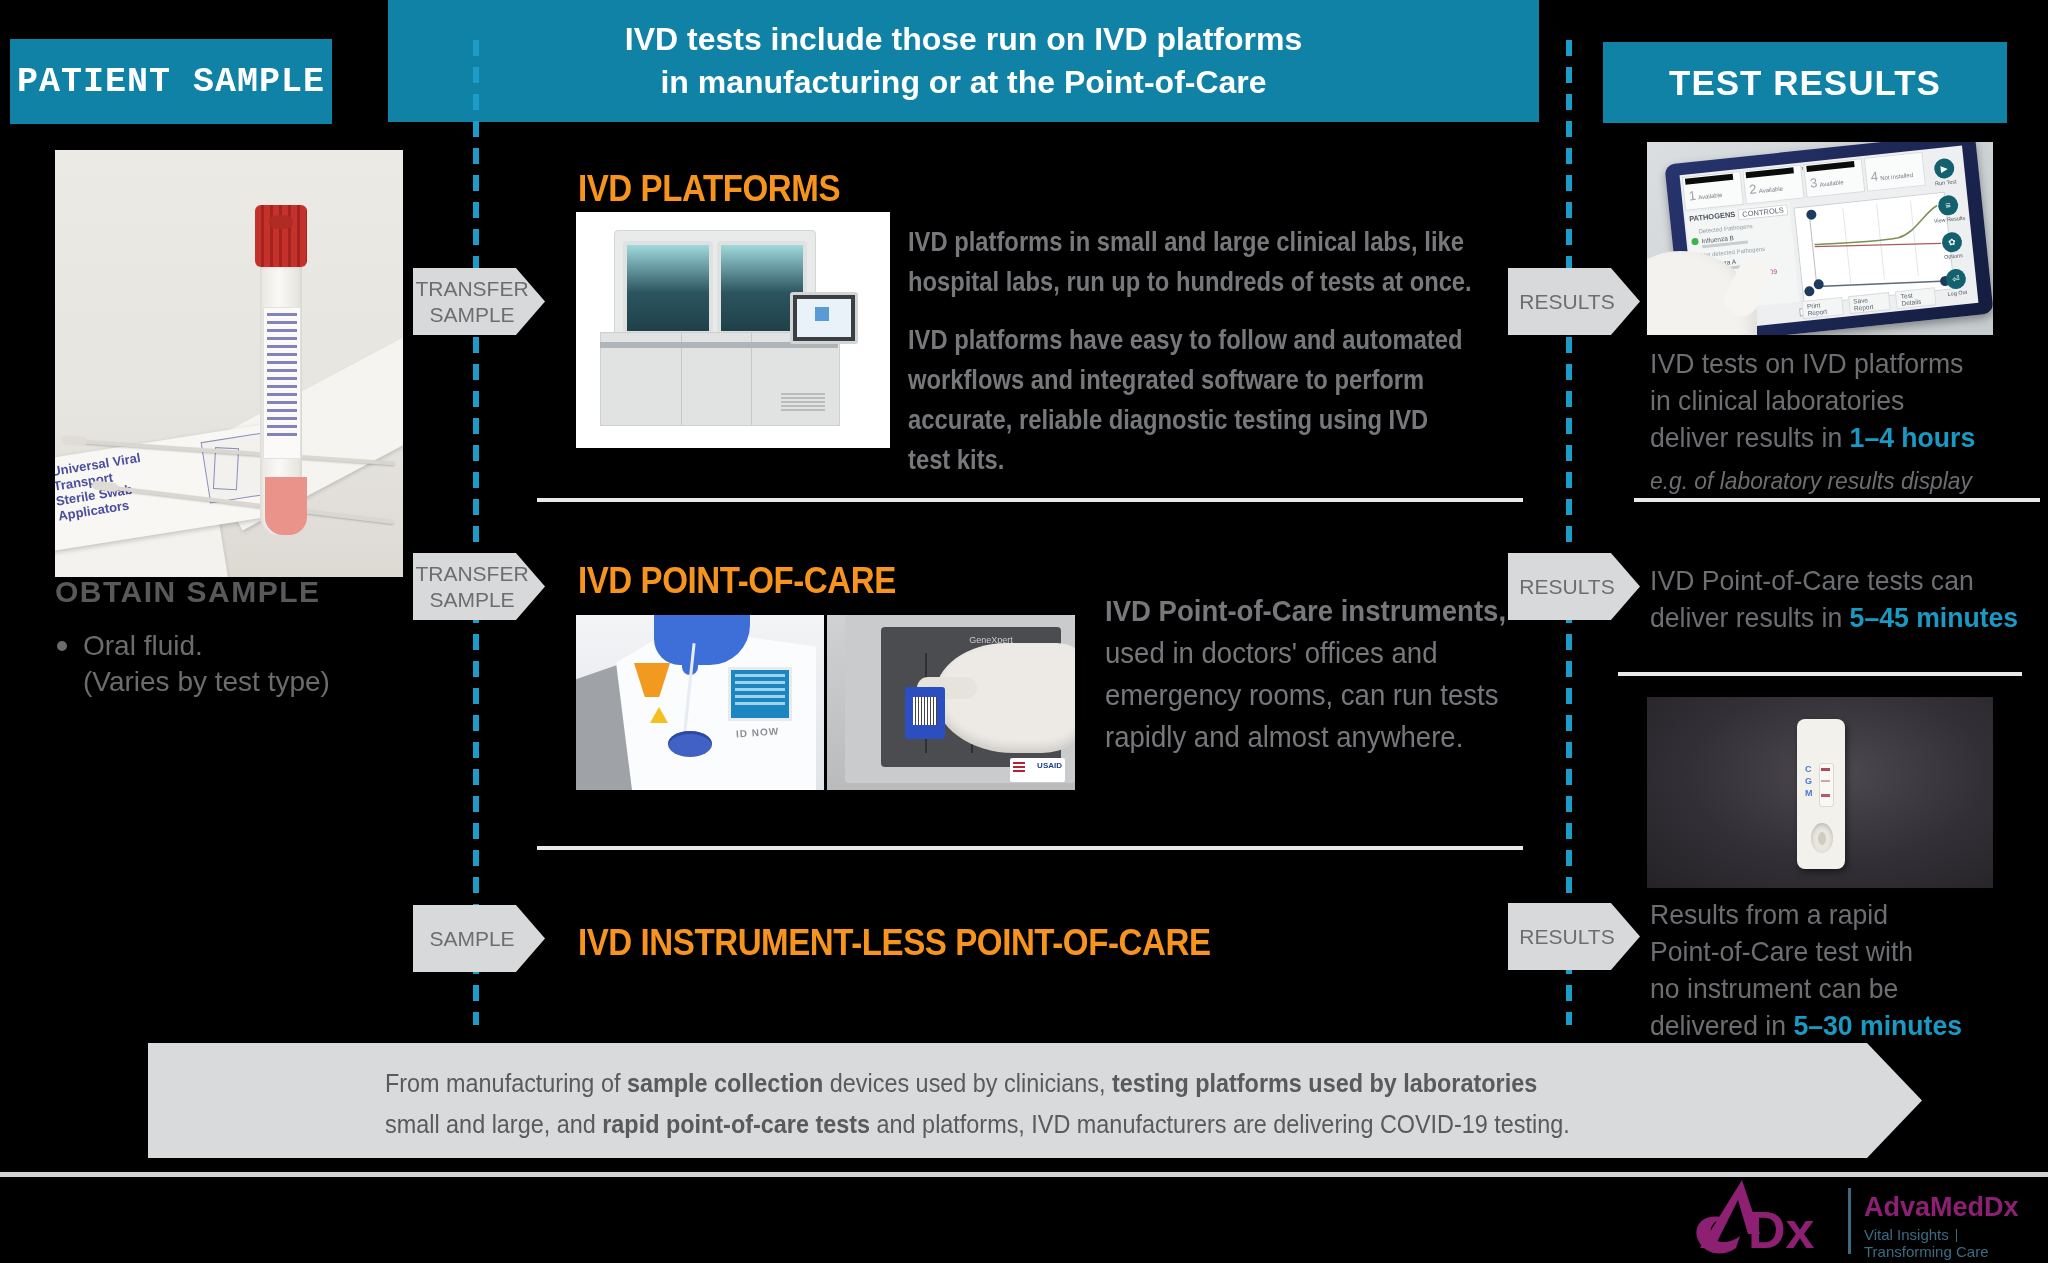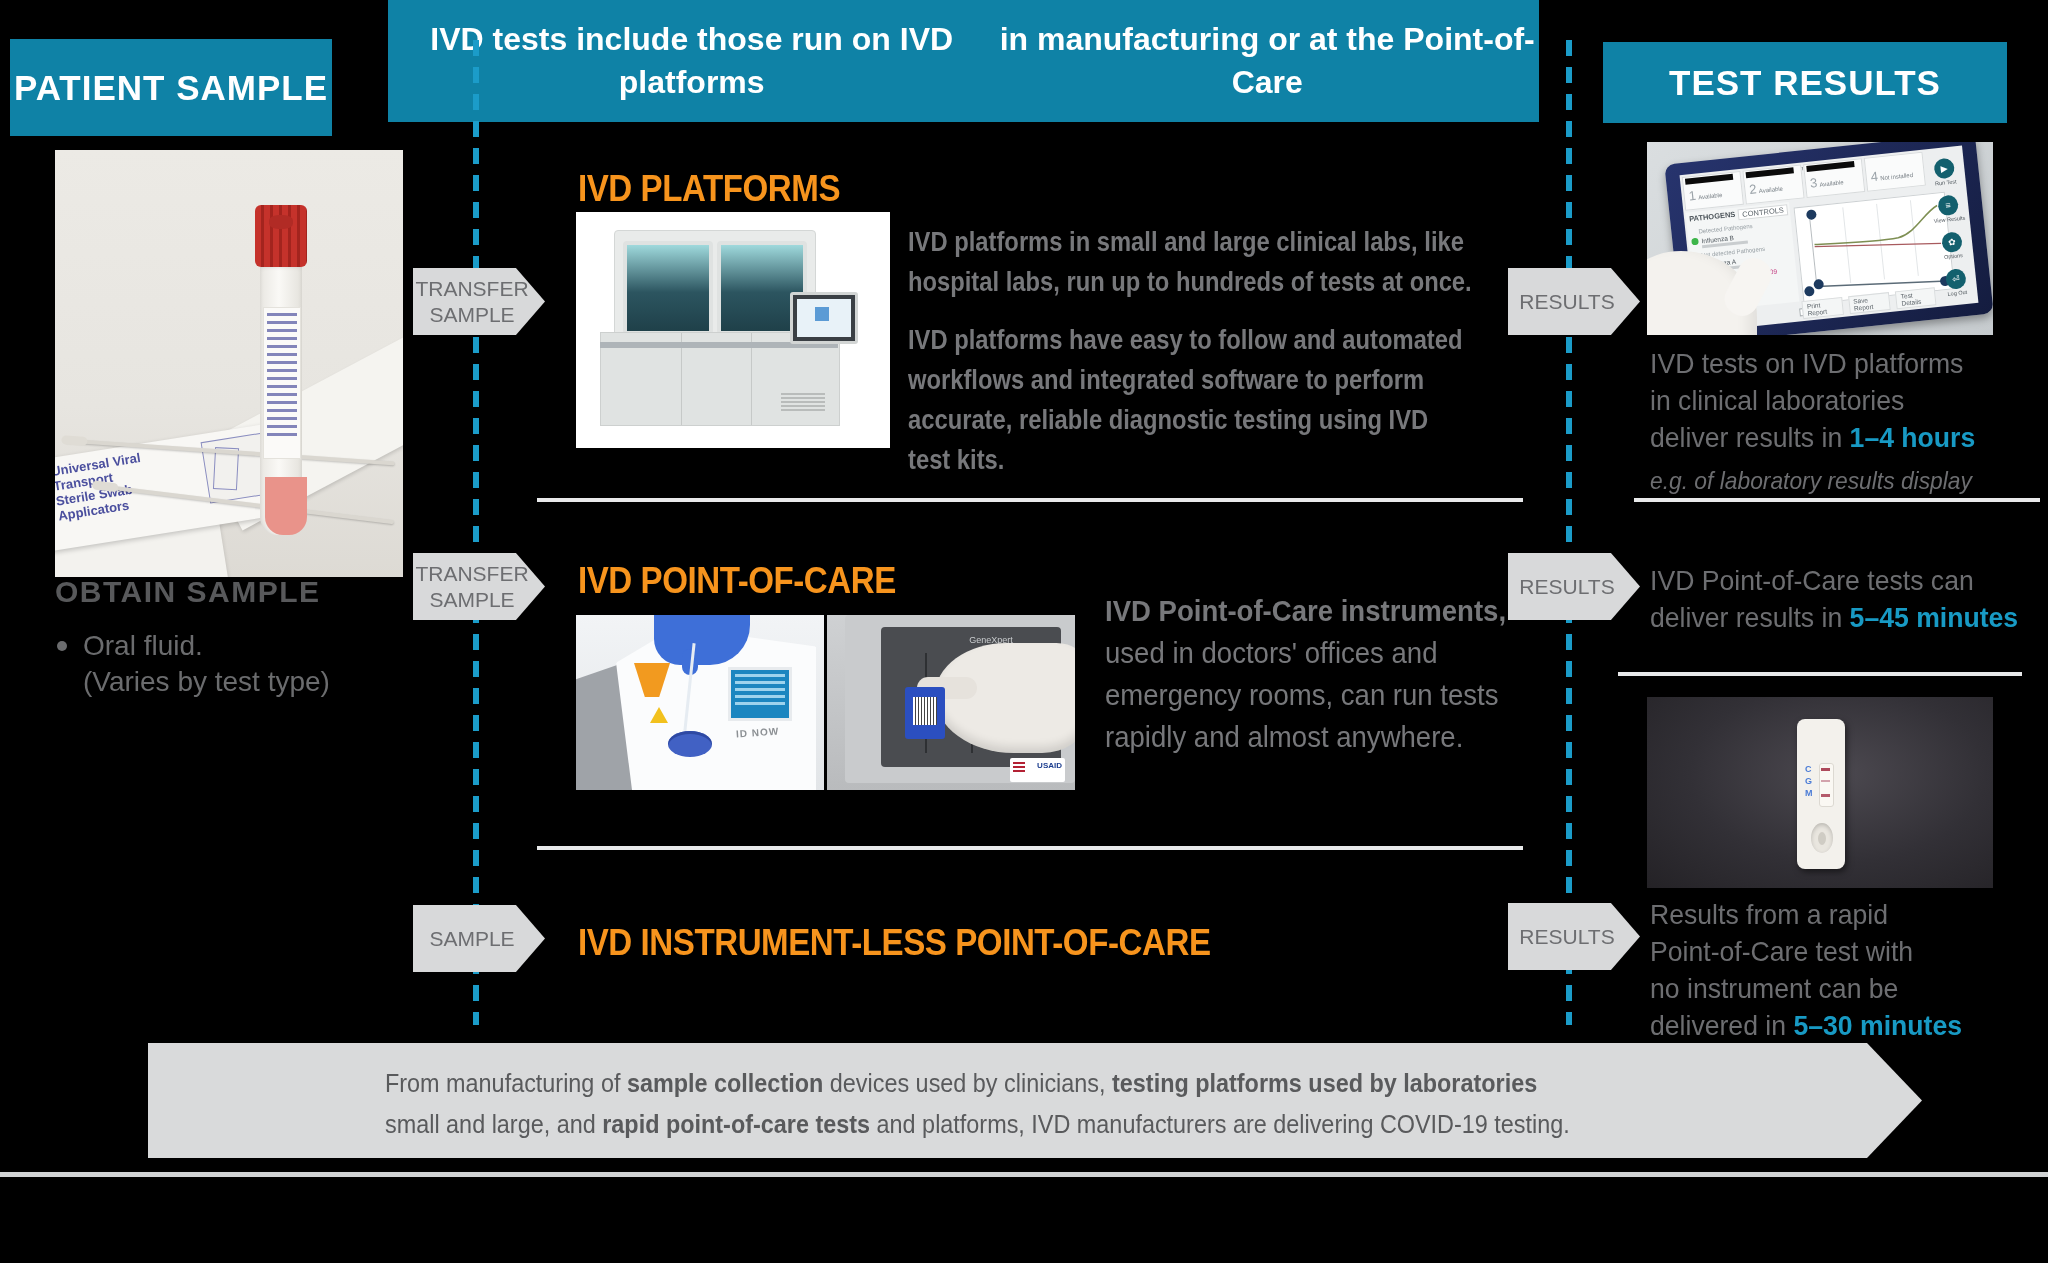--- a/index.html
+++ b/index.html
@@ -1,21 +1,21 @@
 <!DOCTYPE html>
 <html><head>
 <meta charset="utf-8">
 <style>
   html,body{margin:0;padding:0;background:#000;}
   .canvas{position:relative;width:2048px;height:1263px;background:#000;
           font-family:"Liberation Sans",sans-serif;overflow:hidden;}
   .abs{position:absolute;}
-  .teal-box{position:absolute;background:#0F82A6;color:#fff;display:flex;flex-direction:row;
+  .teal-box{position:absolute;background:#0F82A6;color:#fff;display:flex;flex-direction:column;
             align-items:center;justify-content:center;font-weight:bold;text-align:center;}
-  #hdr-left{left:10px;top:39px;width:322px;height:97px;font-size:35px;letter-spacing:1px;}
+  #hdr-left{left:10px;top:39px;width:322px;height:85px;font-size:35px;letter-spacing:1px;font-family:Liberation Mono, monospace;}
   #hdr-center{left:388px;top:0;width:1151px;height:122px;font-size:32px;line-height:43px;}
   #hdr-right{left:1603px;top:42px;width:404px;height:81px;font-size:35px;letter-spacing:1px;}
   .dash-v{position:absolute;width:6px;top:40px;height:985px;z-index:1;
           background:repeating-linear-gradient(180deg,#1B9CC9 0 16px,transparent 16px 27px);}
   #dash-left{left:473px;} #dash-right{left:1566px;}
   .flow-arrow{position:absolute;width:132px;height:67px;background:#D8D9DA;color:#6D6E71;
               display:flex;flex-direction:column;align-items:center;justify-content:center;
               font-size:21px;line-height:26px;text-align:center;z-index:5;
               clip-path:polygon(0 0,78% 0,100% 50%,78% 100%,0 100%);padding-right:14px;box-sizing:border-box;}
   .sec-title{position:absolute;color:#F7941D;font-weight:bold;font-size:36px;letter-spacing:-0.5px;
@@ -450,14 +450,26 @@
       <div>
         <span>From manufacturing of </span><span class="b">sample collection</span><span> devices used by clinicians, </span><span class="b">testing platforms used by laboratories</span>
       </div>
       <div>
         <span>small and large, and </span><span class="b">rapid point-of-care tests</span><span> and platforms, IVD manufacturers are delivering COVID-19 testing.</span>
       </div>
     </div>
   </div>
 
   <div class="footer-line"></div>
+  <div class="logo-wrap">
+    <svg class="logo-mark" viewBox="0 0 150 88">
+      <path d="M8,62 C2,48 14,34 34,40 C24,42 18,50 22,58 C26,66 40,66 50,58 L46,70 C32,80 14,76 8,62 Z" fill="#8E2074"></path>
+      <path d="M52,2 L70,56 L58,56 L48,22 L24,70 L10,70 Z" fill="#8E2074"></path>
+      <text x="58" y="70" font-family="Liberation Sans, sans-serif" font-size="52" font-weight="bold" fill="#8E2074">Dx</text>
+    </svg>
+    <div class="logo-div"></div>
+    <div class="logo-name">AdvaMedDx</div>
+    <div class="logo-tag">
+      <span>Vital Insights</span><span class="bar"></span><span>Transforming Care</span>
+    </div>
+  </div>
 
 </div>
 
 </body></html>

